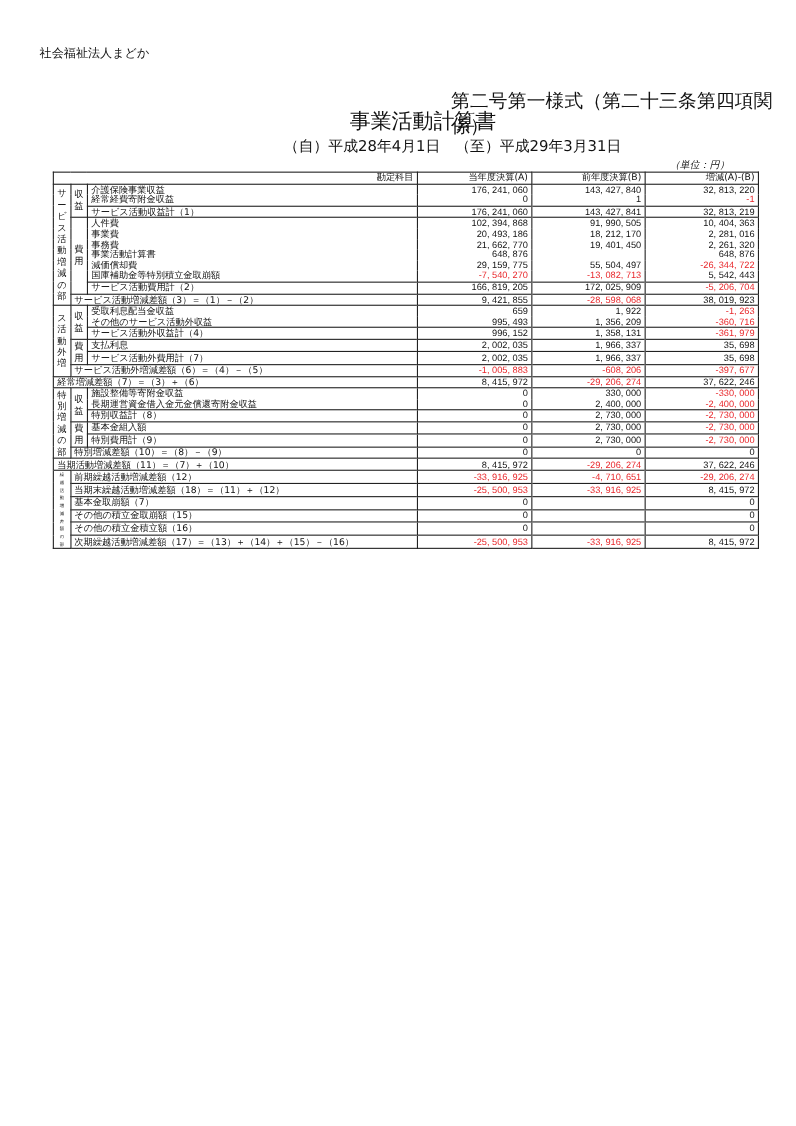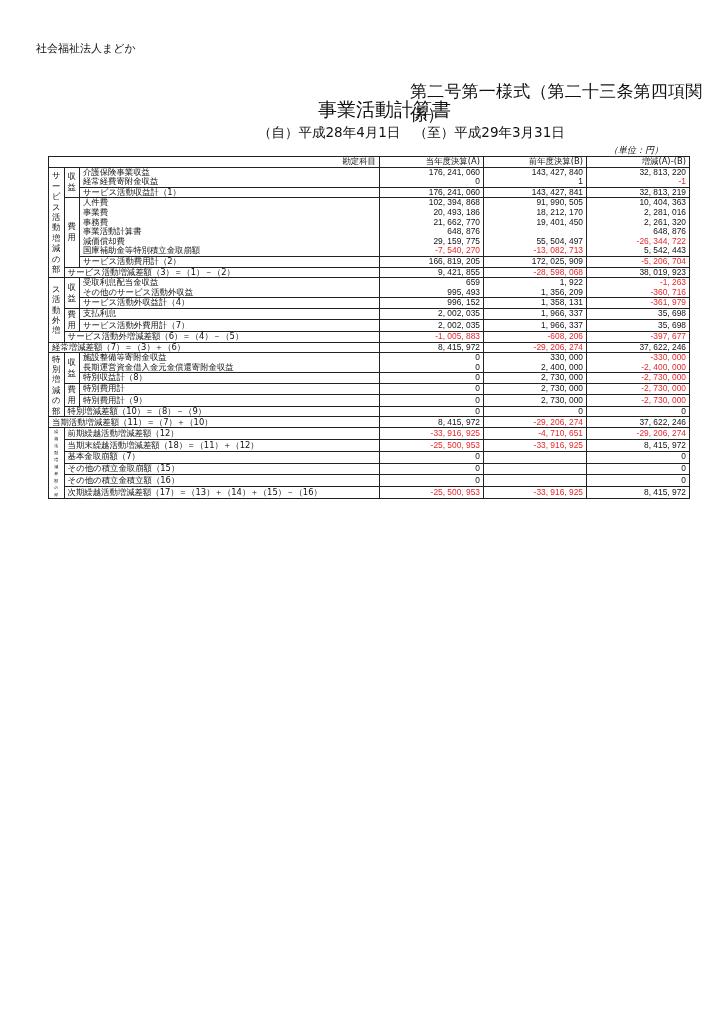--- a/index.html
+++ b/index.html
@@ -181,21 +181,21 @@
         <td class="num neg">-2, 400, 000</td>
       </tr>
       <tr class="bt">
         <td class="lbl" colspan="1">特別収益計（8）</td>
         <td class="num">0</td>
         <td class="num">2, 730, 000</td>
         <td class="num neg">-2, 730, 000</td>
       </tr>
       <tr class="bt">
         <td class="sub" rowspan="2">費<br>用</td>
-        <td class="lbl ul" colspan="1">特別費用計</td>
+        <td class="lbl ul" colspan="1">基本金組入額</td>
         <td class="num">0</td>
         <td class="num">2, 730, 000</td>
         <td class="num neg">-2, 730, 000</td>
       </tr>
       <tr class="bt">
         <td class="lbl" colspan="1">特別費用計（9）</td>
         <td class="num">0</td>
         <td class="num">2, 730, 000</td>
         <td class="num neg">-2, 730, 000</td>
       </tr>

